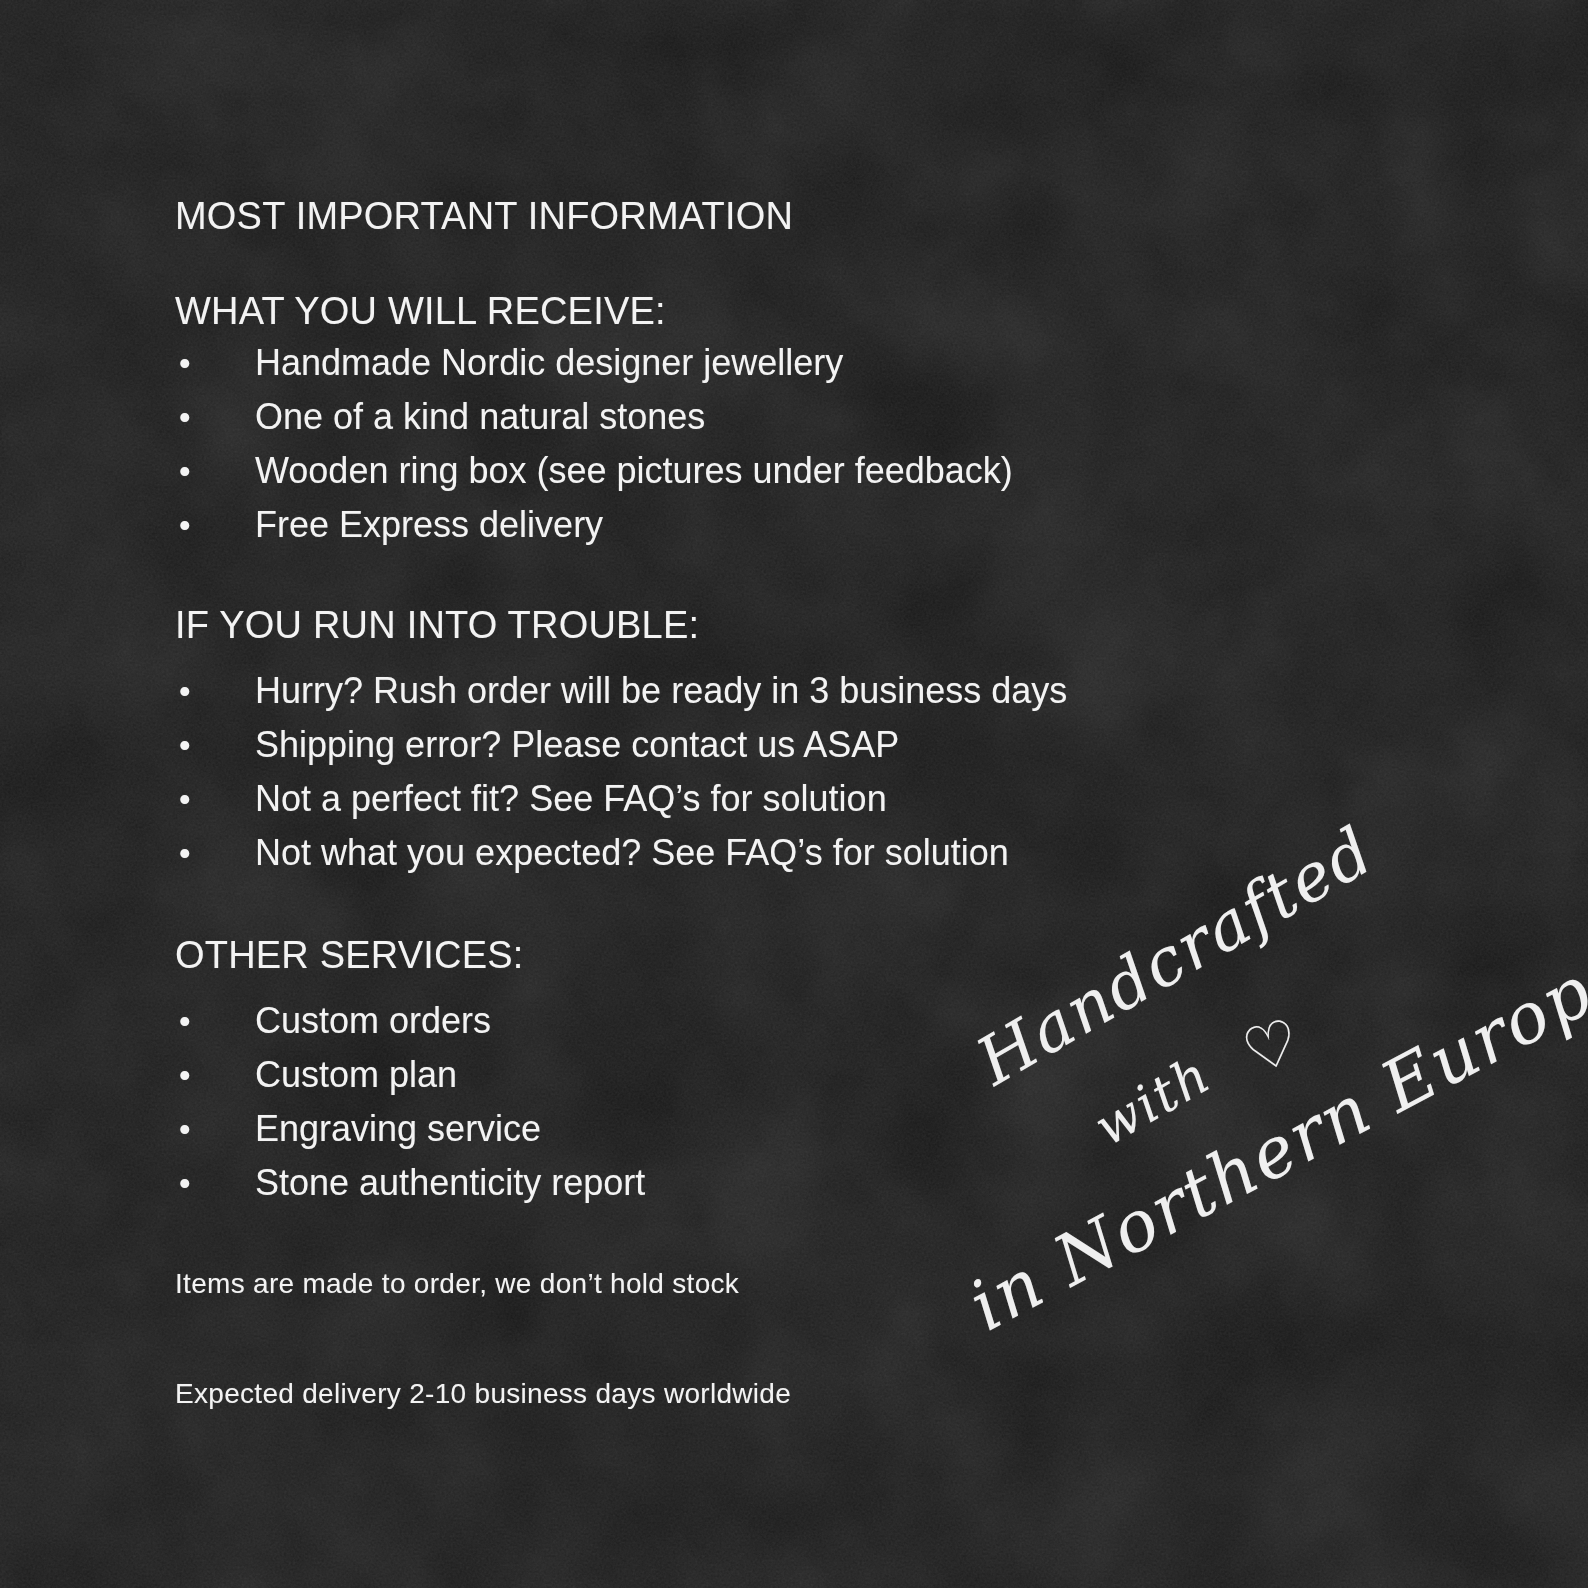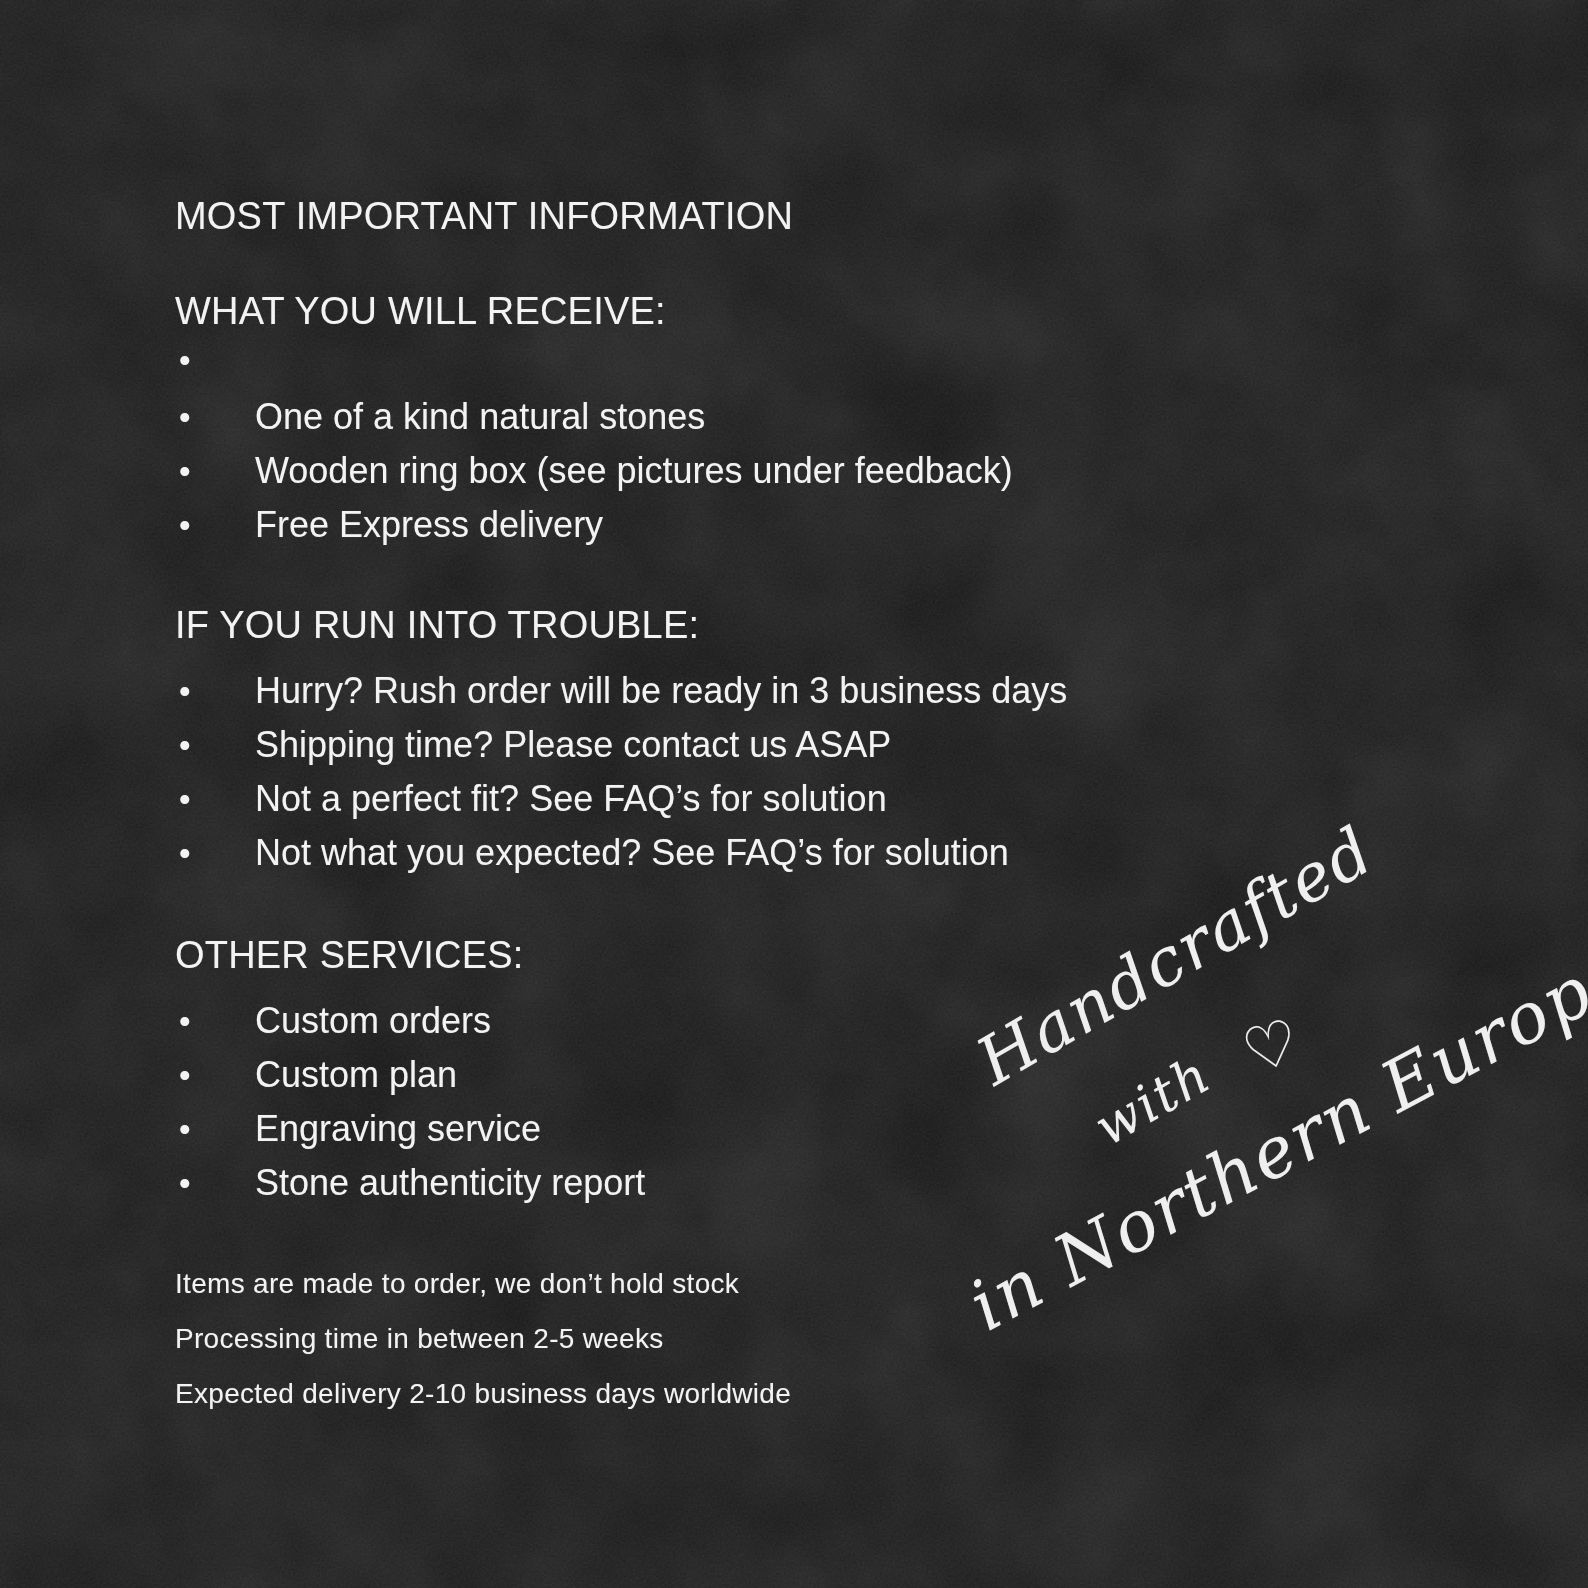--- a/index.html
+++ b/index.html
@@ -88,20 +88,21 @@
     <rect width="1588" height="1588" filter="url(#grain)" opacity="0.12"></rect>
   </svg>
 
   <div class="content">
 
     <div class="txtline heading" style="top:195px">MOST IMPORTANT INFORMATION</div>
 
     <div class="txtline heading" style="top:290px">WHAT YOU WILL RECEIVE:</div>
     <div class="bullet-row" style="top:342px">
       <span class="bullet-dot">•</span>
+      <span>Handmade Nordic designer jewellery</span>
     </div>
     <div class="bullet-row" style="top:396px">
       <span class="bullet-dot">•</span>
       <span>One of a kind natural stones</span>
     </div>
     <div class="bullet-row" style="top:450px">
       <span class="bullet-dot">•</span>
       <span>Wooden ring box (see pictures under feedback)</span>
     </div>
     <div class="bullet-row" style="top:504px">
@@ -109,21 +110,21 @@
       <span>Free Express delivery</span>
     </div>
 
     <div class="txtline heading" style="top:604px">IF YOU RUN INTO TROUBLE:</div>
     <div class="bullet-row" style="top:670px">
       <span class="bullet-dot">•</span>
       <span>Hurry? Rush order will be ready in 3 business days</span>
     </div>
     <div class="bullet-row" style="top:724px">
       <span class="bullet-dot">•</span>
-      <span>Shipping time? Please contact us ASAP</span>
+      <span>Shipping error? Please contact us ASAP</span>
     </div>
     <div class="bullet-row" style="top:778px">
       <span class="bullet-dot">•</span>
       <span>Not a perfect fit? See FAQ’s for solution</span>
     </div>
     <div class="bullet-row" style="top:832px">
       <span class="bullet-dot">•</span>
       <span>Not what you expected? See FAQ’s for solution</span>
     </div>
 
@@ -139,21 +140,20 @@
     <div class="bullet-row" style="top:1108px">
       <span class="bullet-dot">•</span>
       <span>Engraving service</span>
     </div>
     <div class="bullet-row" style="top:1162px">
       <span class="bullet-dot">•</span>
       <span>Stone authenticity report</span>
     </div>
 
     <div class="txtline" style="top:1268px">Items are made to order, we don’t hold stock</div>
-    <div class="txtline" style="top:1323px">Processing time in between 2-5 weeks</div>
     <div class="txtline" style="top:1378px">Expected delivery 2-10 business days worldwide</div>
 
     <div class="script script-handcrafted">Handcrafted</div>
     <div class="script script-with">with</div>
     <div class="script script-heart">♡</div>
     <div class="script script-europe">in Northern Europe</div>
 
   </div>
 </div>
 

